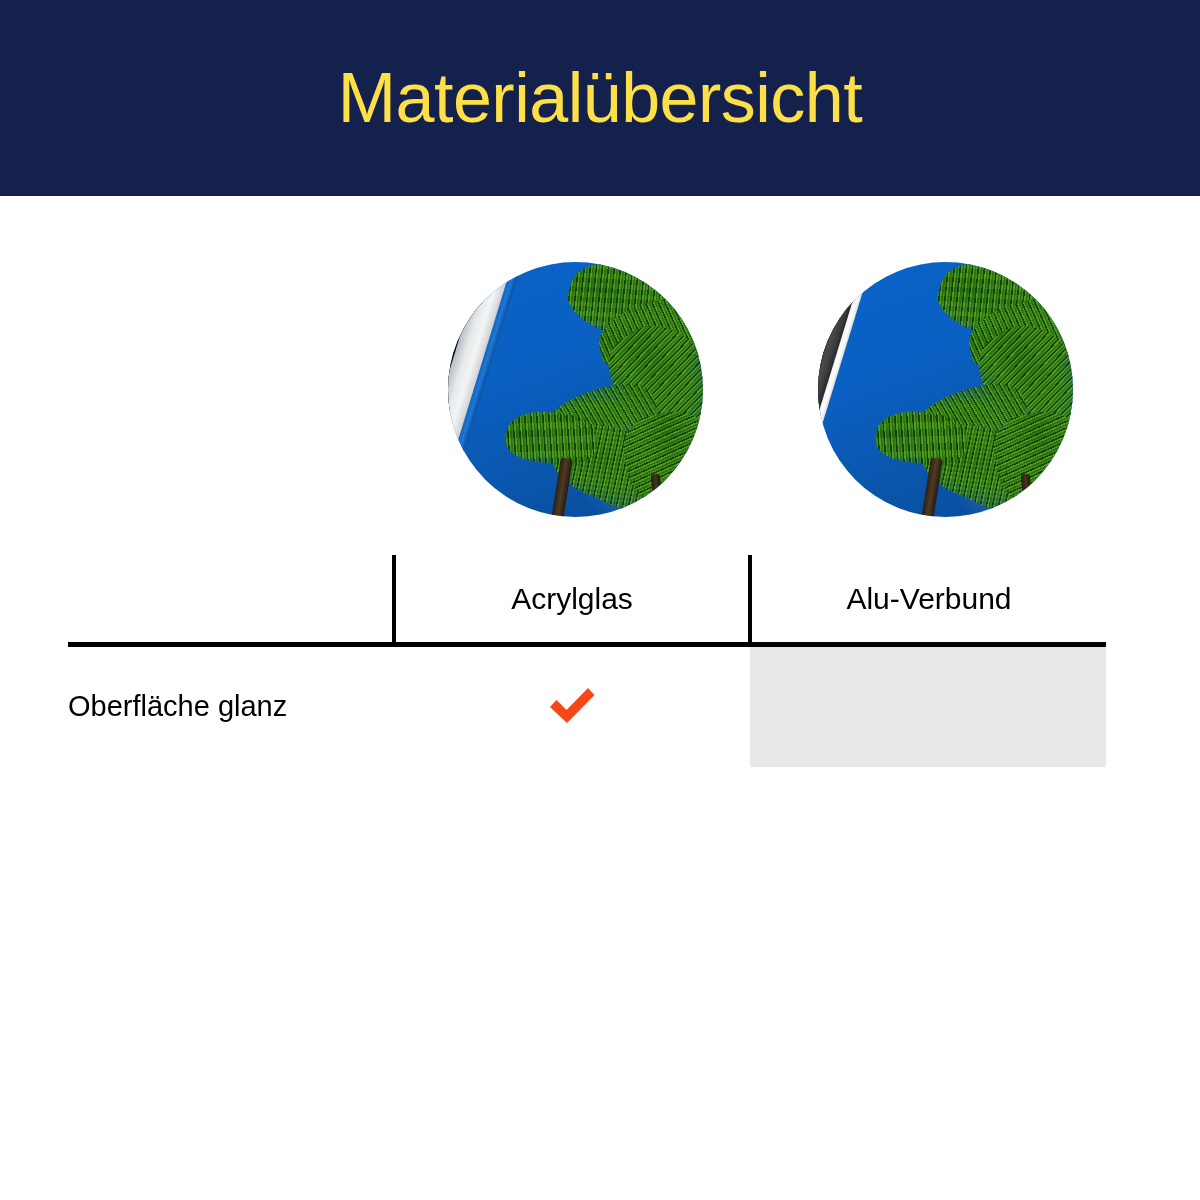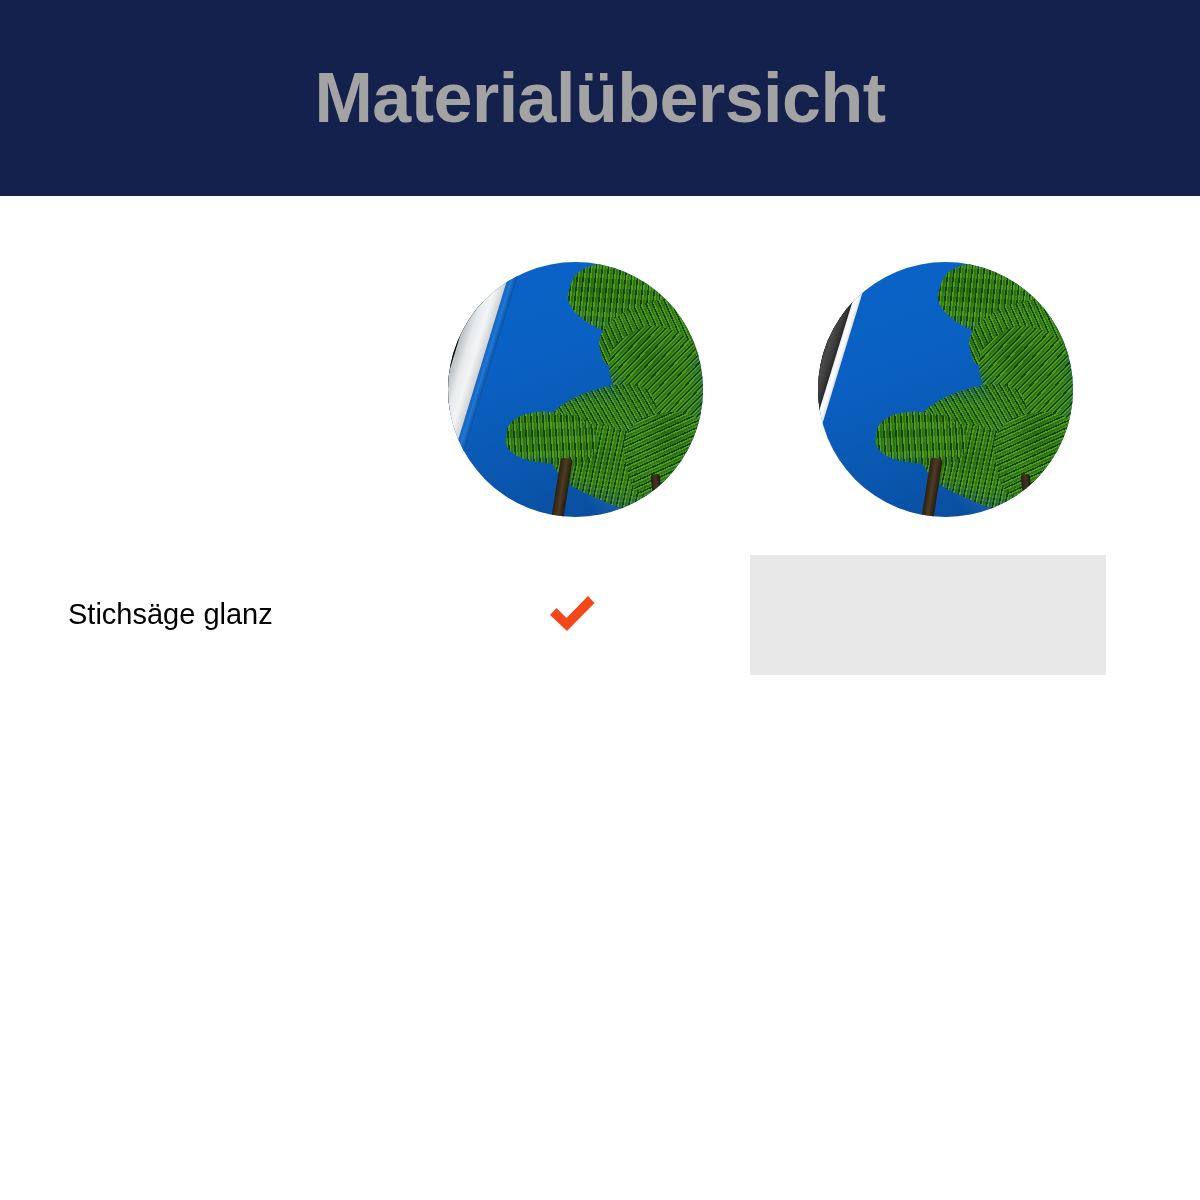--- a/index.html
+++ b/index.html
@@ -23,22 +23,22 @@
     top: 0;
     width: 1200px;
     height: 196px;
     background: #14214c;
     display: flex;
     align-items: center;
     justify-content: center;
   }
   .header-title {
     font-size: 70px;
-    font-weight: bold;
-    color: #a3a3a3;
+    font-weight: normal;
+    color: #fde047;
     letter-spacing: -0.5px;
     line-height: 1;
     white-space: nowrap;
   }
 
   
   .samples-row {
     position: absolute;
     left: 0;
     top: 262px;
@@ -250,26 +250,31 @@
 </div>
 
 <div class="table-area">
   <table class="matrix">
     <colgroup>
       <col class="c-label">
         <col class="c-data">
         <col class="c-data2">
     </colgroup>
     <tbody>
+      <tr class="head-row">
+        <td class="label-cell"></td>
+        <td class="col-head">Acrylglas</td>
+        <td class="col-head last">Alu-Verbund</td>
+      </tr>
 
 
 
       <tr class="data-row final">
         <td class="row-label">
-          <span>Stichsäge glanz</span>
+          <span>Oberfläche glanz</span>
         </td>
         <td class="cell">
           <span class="check">
             <svg viewBox="0 0 52 38" aria-hidden="true">
               <path d="M4 21 L10.5 14 L20.5 24 L42 2 L48.5 9 L21 37 Z" fill="#F4471A"></path>
             </svg>
           </span>
         </td>
         <td class="cell last off"></td>
       </tr>

